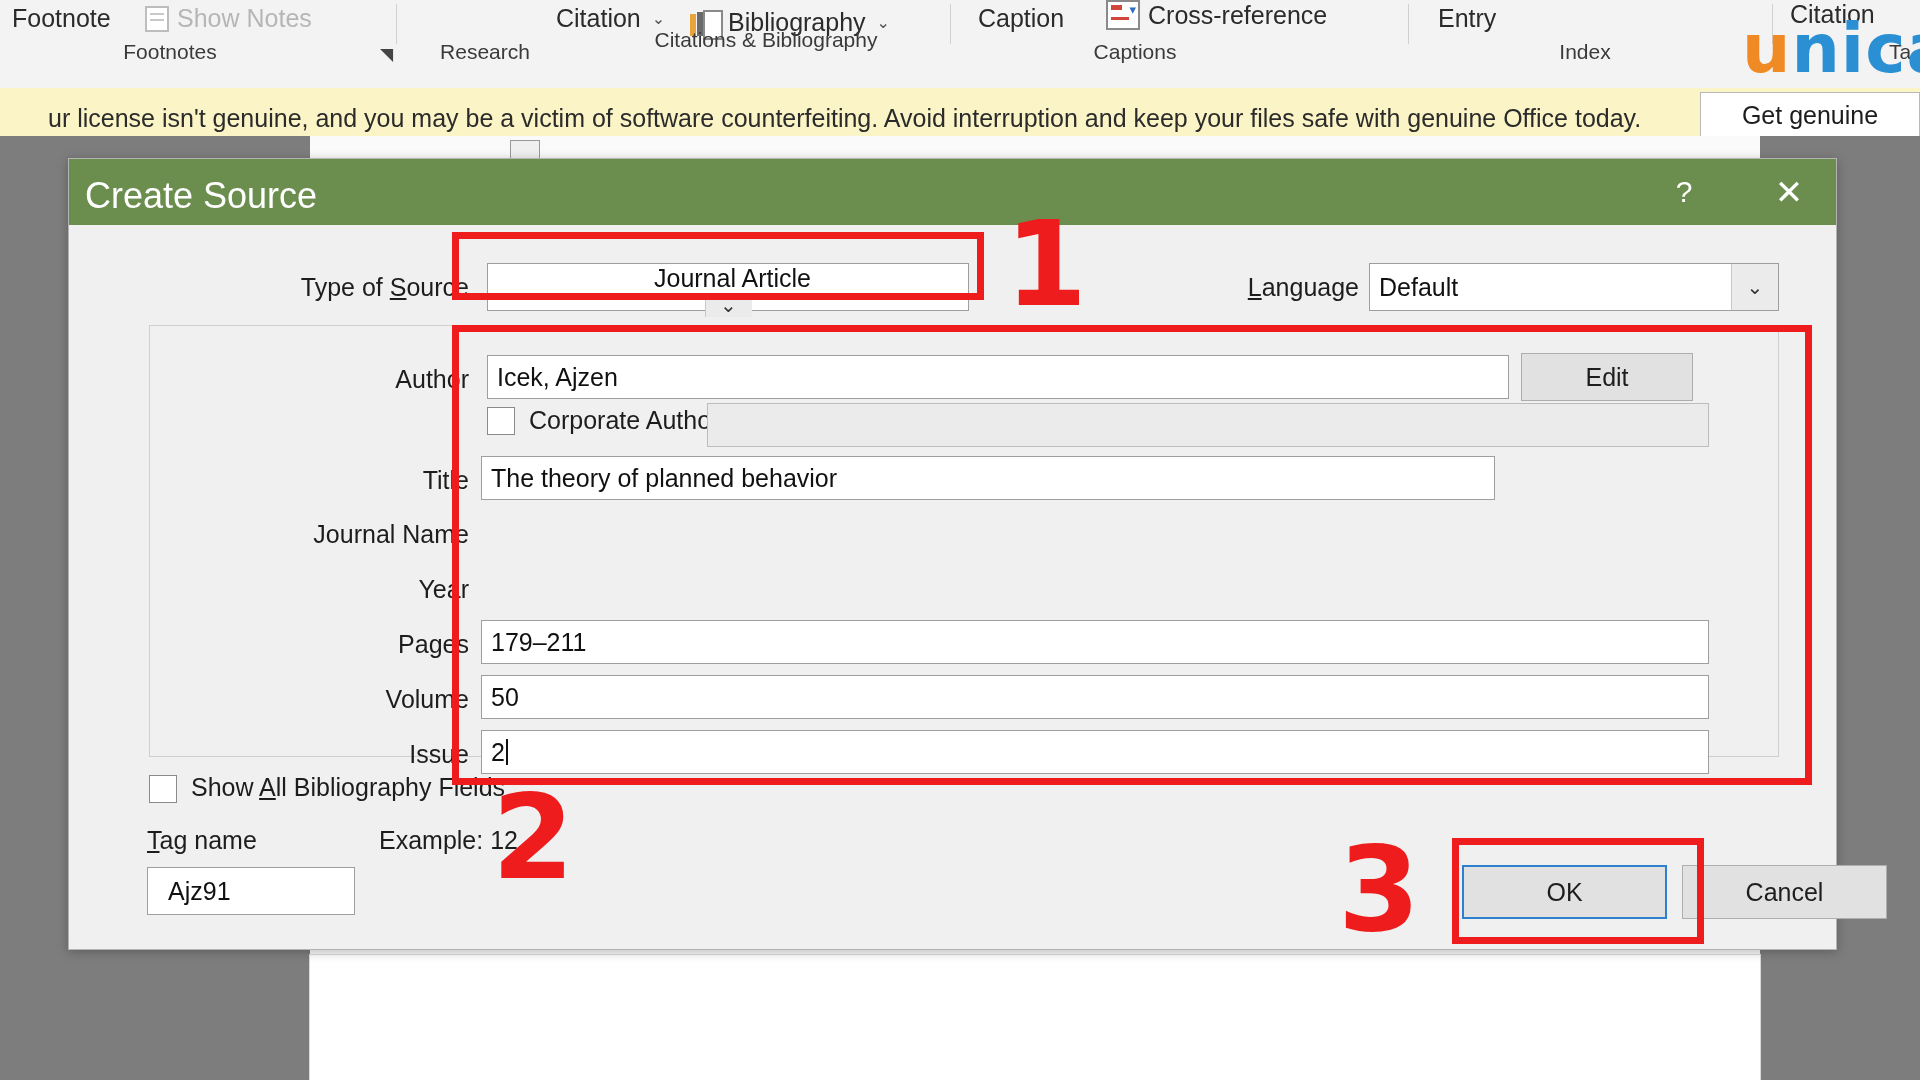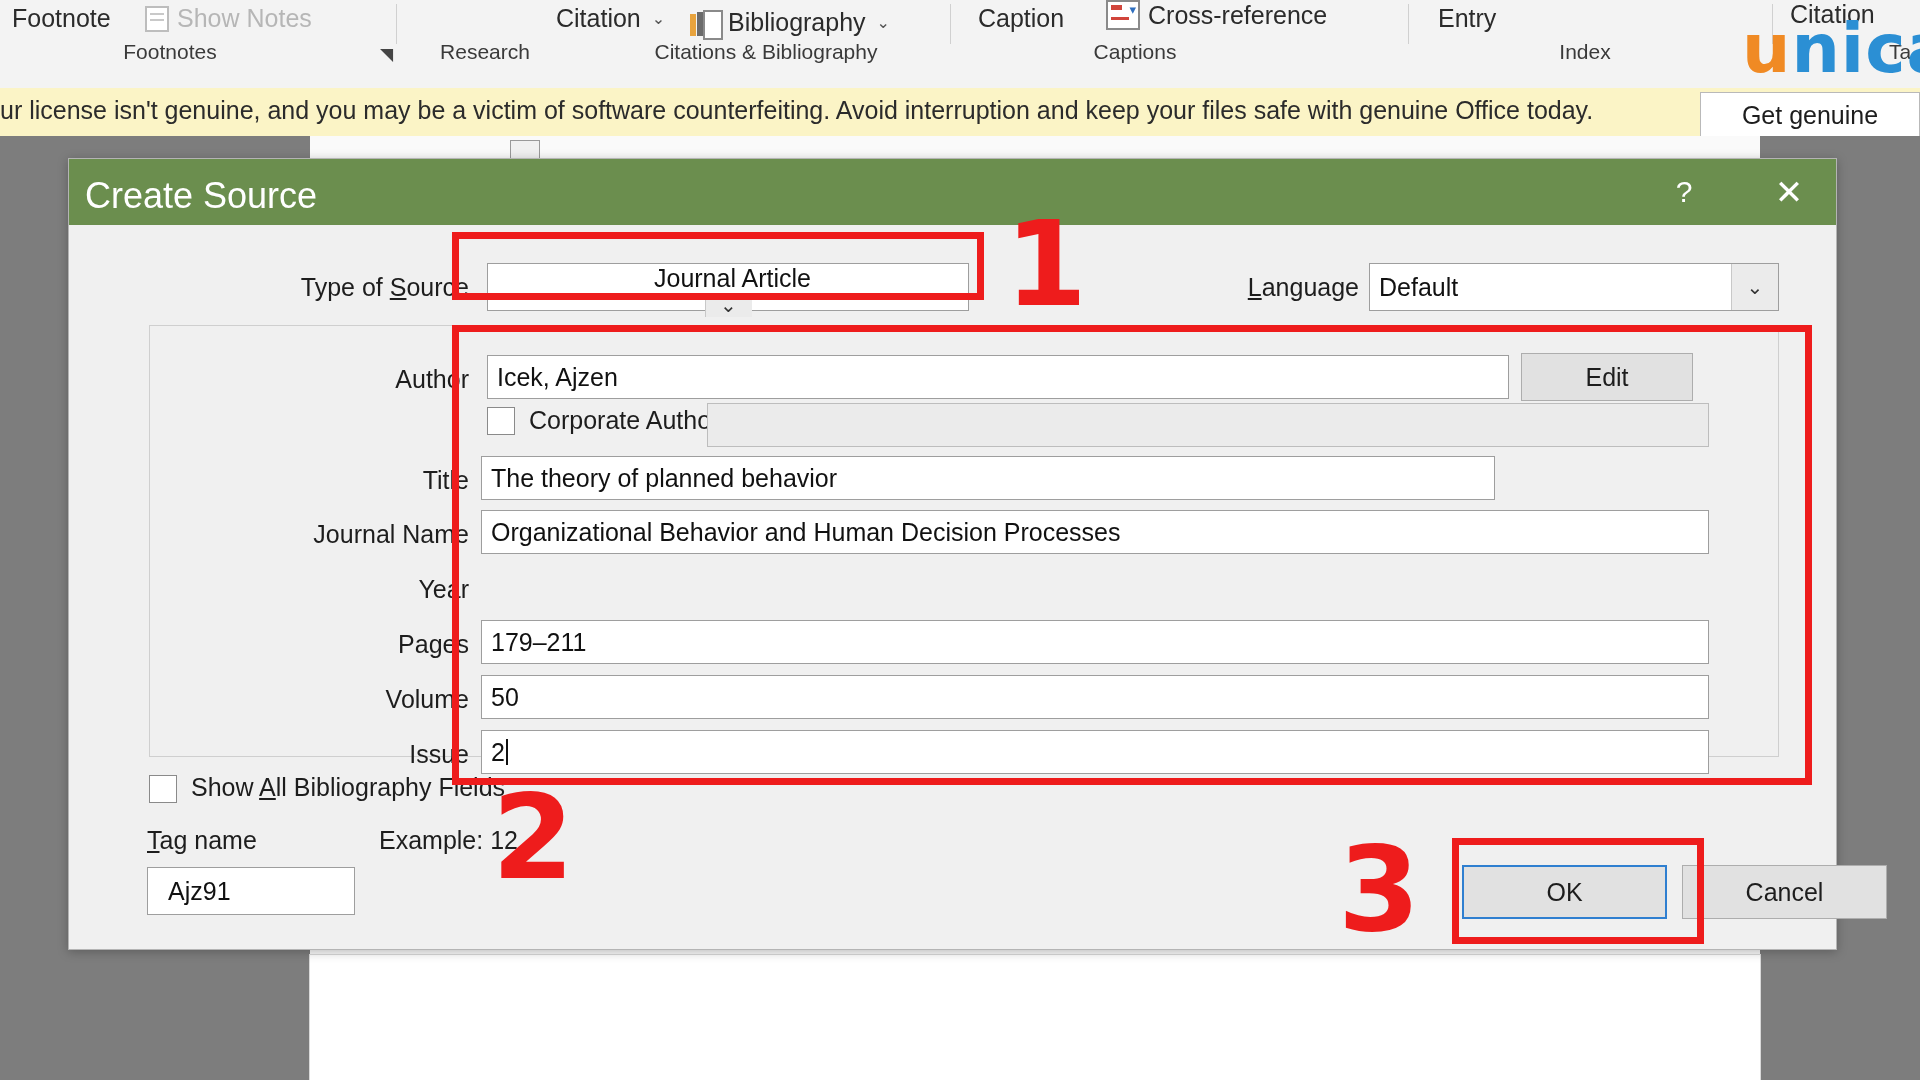--- a/index.html
+++ b/index.html
@@ -64,22 +64,22 @@
   }
   .unica .u { color: #f08a24; }
   .unica .rest { color: #2b8fd4; }
 
   
   .notice {
     position: absolute; left: 0; top: 88px; width: 1920px; height: 48px;
     background: #fbf4c6; border-bottom: 1px solid #e0d99b;
   }
   .notice-text {
-    position: absolute; left: 0px; top: 8px;
-    font-size: 25px; color: #2b2b2b; white-space: nowrap;
+    position: absolute; left: 0px; top: 16px;
+    font-size: 25px; color: #2b2b2b; white-space: nowrap; padding-left: 48px;
   }
   .notice-btn {
     position: absolute; right: 0px; top: 4px; height: 44px;
     min-width: 190px; padding: 0 14px;
     background: #ffffff; border: 1px solid #b9b9b9;
     display: flex; align-items: center; justify-content: center;
     font-size: 25px; color: #1d1d1d; white-space: nowrap;
   }
 
   
@@ -253,21 +253,21 @@
 
     <div class="grp-sep" style="left:1772px; top:4px; height:40px;"></div>
 
     <div class="ribbon-cmd" style="left:1790px; top:0px;">
       <span>Citation</span>
     </div>
 
     <div class="grp-label" style="left:0px; top:40px; width:340px;">Footnotes</div>
     <div class="dialog-launcher" style="left:380px; top:44px;">◥</div>
     <div class="grp-label" style="left:400px; top:40px; width:170px;">Research</div>
-    <div class="grp-label" style="left:596px; top:40px; width:340px;text-align:center;">Citations &amp; Bibliography</div>
+    <div class="grp-label" style="left:596px; top:28px; width:340px;text-align:center;">Citations &amp; Bibliography</div>
     <div class="grp-label" style="left:1050px; top:40px; width:170px;">Captions</div>
     <div class="grp-label" style="left:1500px; top:40px; width:170px;">Index</div>
     <div class="grp-label" style="left:1880px; top:40px; width:40px;">Ta</div>
 
     <div class="unica">
       <span class="u">u</span><span class="rest">nica</span>
     </div>
   </div>
 
   <div class="notice">
@@ -313,21 +313,20 @@
       <div class="btn" style="left:1452px; top:128px; width:172px; height:48px;">Edit</div>
 
       <div class="chk" style="left:418px; top:182px;"></div>
       <div class="lbl" style="left:460px; top:181px; width:300px; text-align:left;">Corporate Author</div>
       <div class="field readonly" style="left:638px; top:178px; width:1002px; height:44px;"></div>
 
       <div class="lbl" style="left:180px; top:241px; width:220px;">Title</div>
       <div class="field" style="left:412px; top:231px; width:1014px; height:44px;">The theory of planned behavior</div>
 
       <div class="lbl" style="left:140px; top:295px; width:260px;">Journal Name</div>
-      <div class="field" style="left:412px; top:285px; width:1228px; height:44px;">Organizational Behavior and Human Decision Processes</div>
 
       <div class="lbl" style="left:180px; top:350px; width:220px;">Year</div>
 
       <div class="lbl" style="left:180px; top:405px; width:220px;">Pages</div>
       <div class="field" style="left:412px; top:395px; width:1228px; height:44px;">179–211</div>
 
       <div class="lbl" style="left:180px; top:460px; width:220px;">Volume</div>
       <div class="field" style="left:412px; top:450px; width:1228px; height:44px;">50</div>
 
       <div class="lbl" style="left:180px; top:515px; width:220px;">Issue</div>

